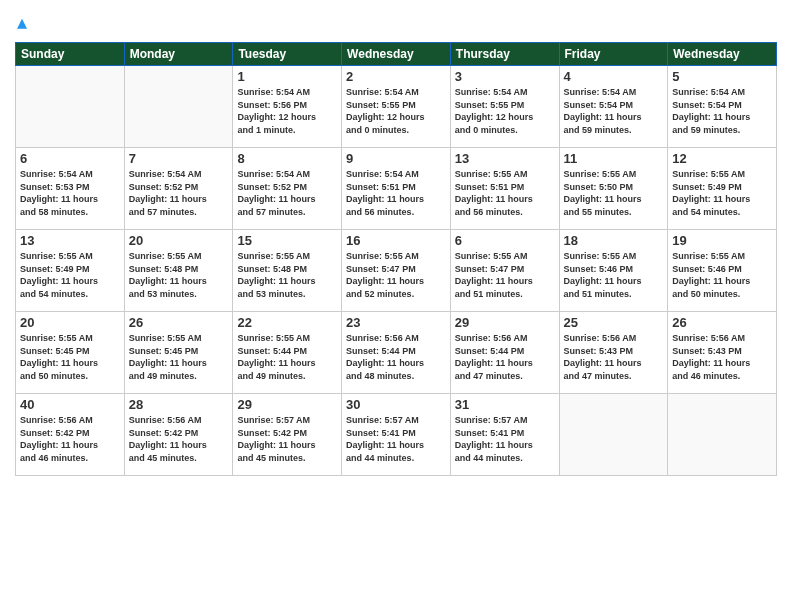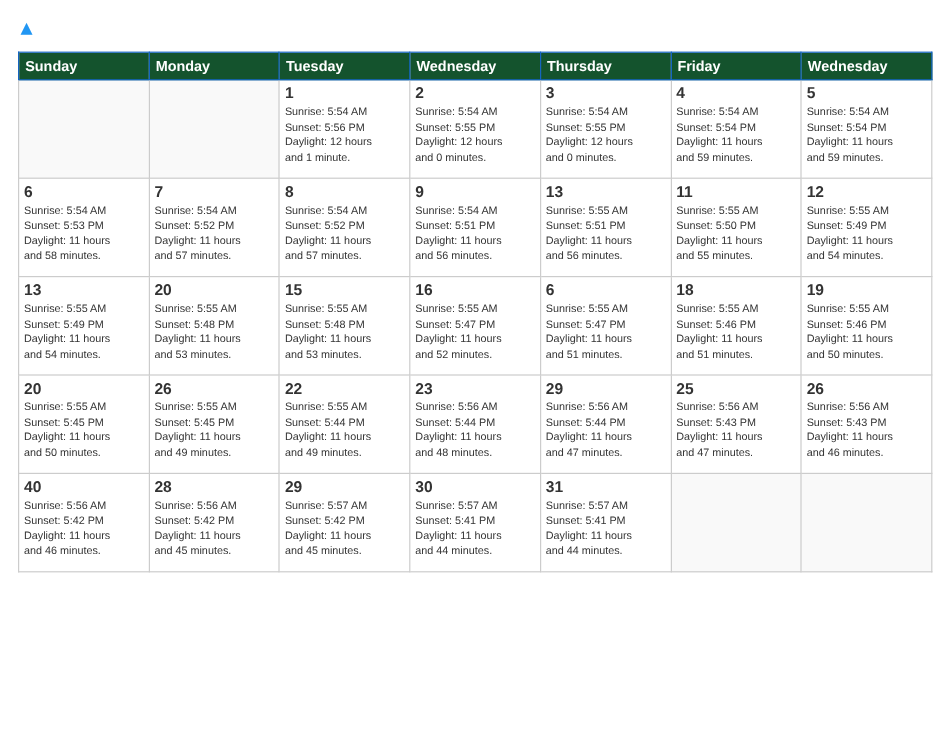--- a/index.html
+++ b/index.html
@@ -67,20 +67,21 @@
     .day-num {
       font-size: 13px;
       font-weight: bold;
       display: block;
       margin-bottom: 2px;
     }
     .cell-info {
       font-size: 9px;
       line-height: 1.4;
       color: #333;
+      font-weight: bold;
     }
   </style>
 </head>
 <body>
 
 <div class="container">
   <div class="header">
     <div class="logo">
       <div>
         <div style="display:flex;align-items:center;gap:2px;">

